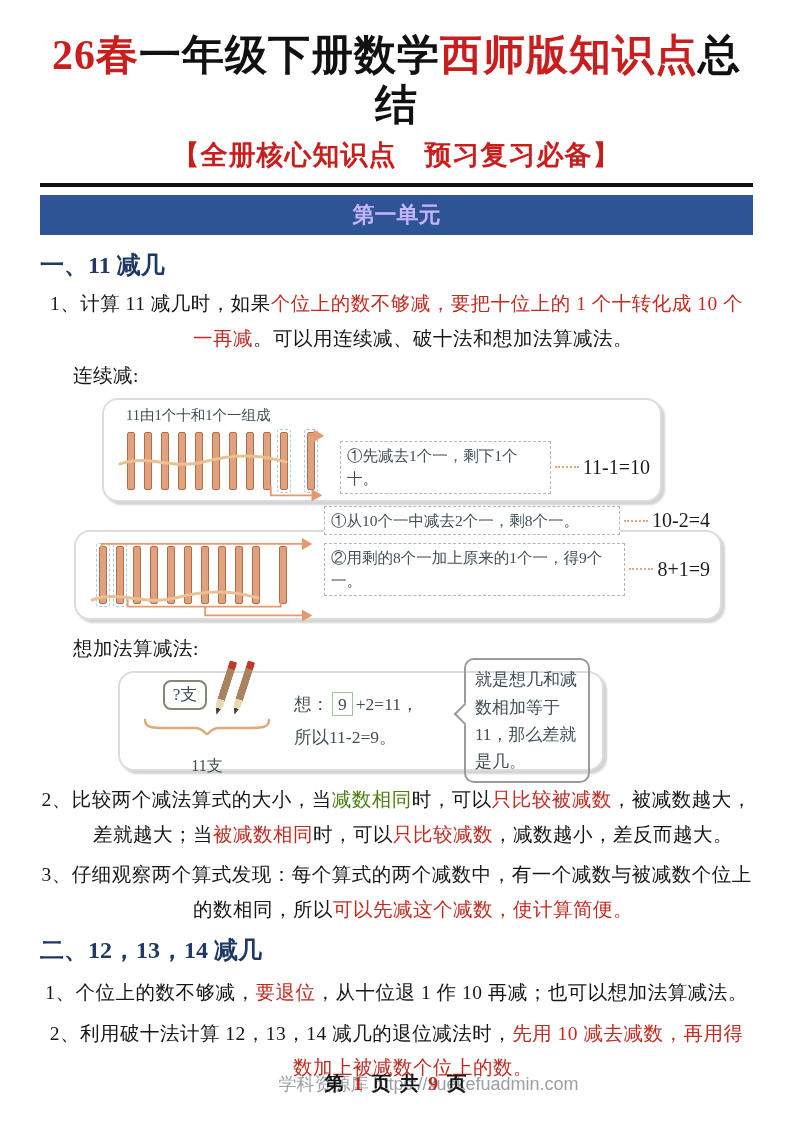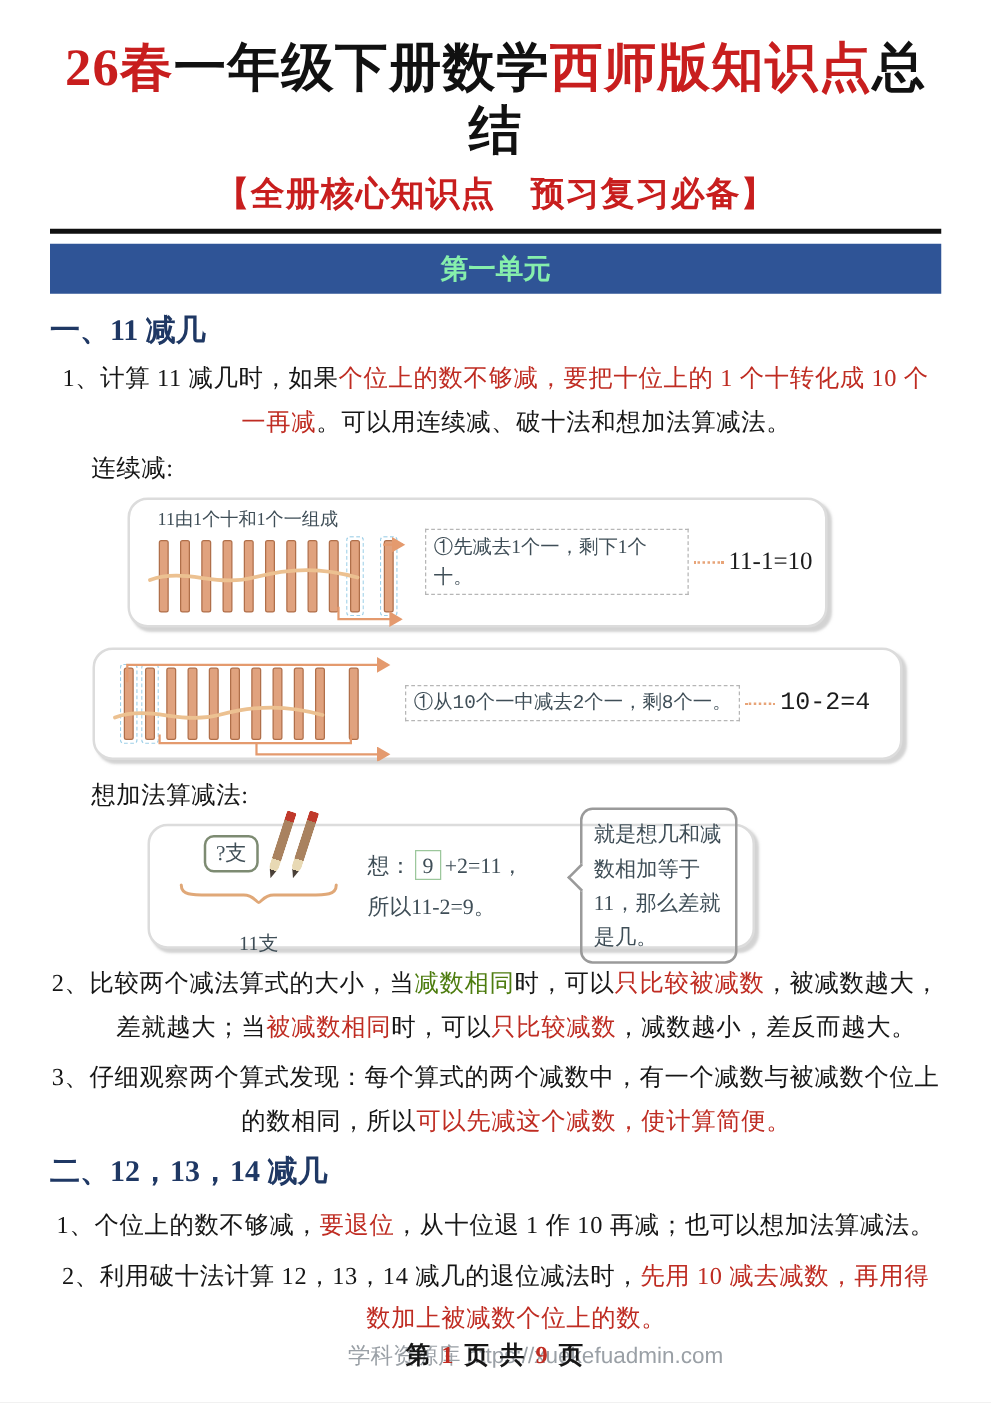--- a/index.html
+++ b/index.html
@@ -21,38 +21,38 @@
   
   .sec-heading{font-size:24px; font-weight:700; margin:14px 0 0 0; line-height:1.35;}
   .para{font-size:19.5px; line-height:1.78; margin:6px 0 0 0;
         padding-left:33px; text-indent:-33px; letter-spacing:.5px;text-align:center;}
   .sublabel{font-size:19.5px; line-height:1.7; margin:2px 0 0 33px; letter-spacing:.5px;}
 
   
   .card{position:relative; background:#fff; border:2px solid #dcdcdc; border-radius:16px;
         box-shadow:3px 3px 2px rgba(175,175,175,.55); box-sizing:border-box;}
   .card1{margin:6px 0 0 62px; width:560px; height:104px; padding:6px 10px; display:flex; gap:8px;}
-  .card2{margin:16px 0 0 34px; width:648px; height:90px; padding:8px 10px; display:flex; gap:8px;font-family:Liberation Mono, monospace;}
+  .card2{margin:28px 0 0 34px; width:648px; height:90px; padding:22px 10px; display:flex; gap:8px;}
   .card3{margin:6px 0 0 78px; width:486px; height:100px; padding:8px 12px; display:flex; gap:12px; align-items:center;}
 
   .graphic{position:relative;}
   .g1{width:218px;}
   .g2{width:230px; display:flex; align-items:center;}
   .caption{font-size:14.5px; color:#3f4e57; padding-left:12px; white-space:nowrap;}
   .sticksrow{display:flex; align-items:flex-start; margin-top:4px; position:relative; padding-left:10px;}
   .g2 .sticksrow{margin-top:0;}
   .stickwrap{display:inline-block; border:1.5px dashed transparent; border-radius:3px;
              padding:2px; margin-right:3px; line-height:0;}
   .stickwrap.boxed{border-color:#9fd0e8;}
   .stick{display:inline-block; width:6px; height:56px; background:#e0a27e;
          border:1px solid #b06f4a; border-radius:2px;}
   .stickgap{display:inline-block; width:10px;}
   .tie{position:absolute; pointer-events:none;}
 
-  .steps{flex:1; display:flex; justify-content:flex-start; gap:8px;}
+  .steps{flex:1; display:flex; flex-direction:column; justify-content:flex-end; gap:8px;}
   .step{display:flex; align-items:center;}
   .stepbox{border:1.6px dashed #b6b6b6; padding:2px 6px; color:#3f4e57;
            font-size:15.5px; line-height:1.5; flex:1; background:#fff;}
   .conn{width:24px; border-top:2.5px dotted #e8a478; margin:0 4px; flex:none;}
   .eq{font-size:20px; color:#1c1c1c; white-space:nowrap; flex:none;}
 
   .arrows{position:absolute; inset:0; pointer-events:none;}
 
   
   .g3{width:150px; text-align:center;}
@@ -82,21 +82,21 @@
 </style>
 </head>
 <body>
 
 <div class="page">
   <div class="inner">
 
     <div class="title"><span style="color: rgb(200, 30, 30);">26春</span><span style="color: rgb(17, 17, 17);">一年级下册数学</span><span style="color: rgb(200, 30, 30);">西师版知识点</span><span style="color: rgb(17, 17, 17);">总结</span></div>
     <div class="subtitle" style="color:#c81e1e;">【全册核心知识点　预习复习必备】</div>
     <div class="rule"></div>
-    <div class="banner" style="background:#2f5496;color:#86efac;">第一单元</div>
+    <div class="banner" style="background:#2f5496;color:#c4b5fd;">第一单元</div>
 
     <div class="sec-heading" style="color:#1f3864;">一、11 减几</div>
 
     <p class="para"><span>1、计算 11 减几时，如果</span><span style="color: rgb(191, 44, 34);">个位上的数不够减，要把十位上的 1 个十转化成 10 个一再减</span><span>。可以用连续减、破十法和想加法算减法。</span></p>
 
     <div class="sublabel">连续减:</div>
 
     <div class="card card1">
       <div class="graphic g1">
         <div class="caption">11由1个十和1个一组成</div>
@@ -156,20 +156,25 @@
         <svg class="tie" width="170" height="20" viewBox="0 0 170 20" style="left:4px; top:34px;">
           <path d="M2,12 C30,2 55,18 85,10 S140,2 168,10" fill="none" stroke="#ecc191" stroke-width="3" stroke-linecap="round"></path>
         </svg>
       </div>
       <div class="steps">
         <div class="step">
           <div class="stepbox">①从10个一中减去2个一，剩8个一。</div>
           <div class="conn"></div>
           <div class="eq">10-2=4</div>
         </div>
+        <div class="step">
+          <div class="stepbox">②用剩的8个一加上原来的1个一，得9个一。</div>
+          <div class="conn"></div>
+          <div class="eq">8+1=9</div>
+        </div>
       </div>
       <svg class="arrows" viewBox="0 0 648 90">
         <defs>
             <marker id="ah2" markerWidth="7" markerHeight="7" refX="5" refY="3.5" orient="auto">
               <path d="M0,0 L6,3.5 L0,7 Z" fill="#e49a6e"></path>
             </marker>
           </defs>
         <path d="M26,26 V12 H236" fill="none" stroke="#e49a6e" stroke-width="1.8" marker-end="url(#ah2)"></path>
         <path d="M52,68 V75 H206 V68 M130,75 V84 H236" fill="none" stroke="#e49a6e" stroke-width="1.8" marker-end="url(#ah2)"></path>
       </svg>

